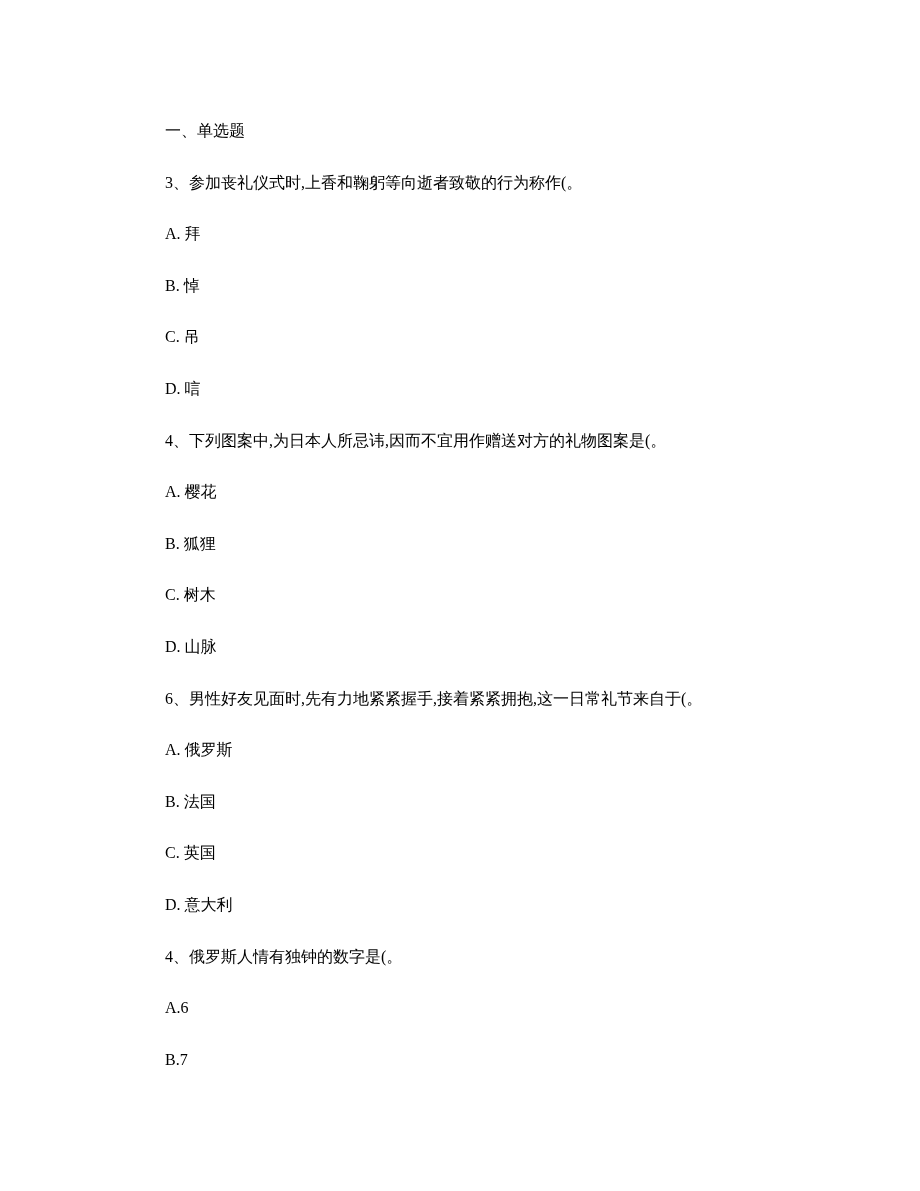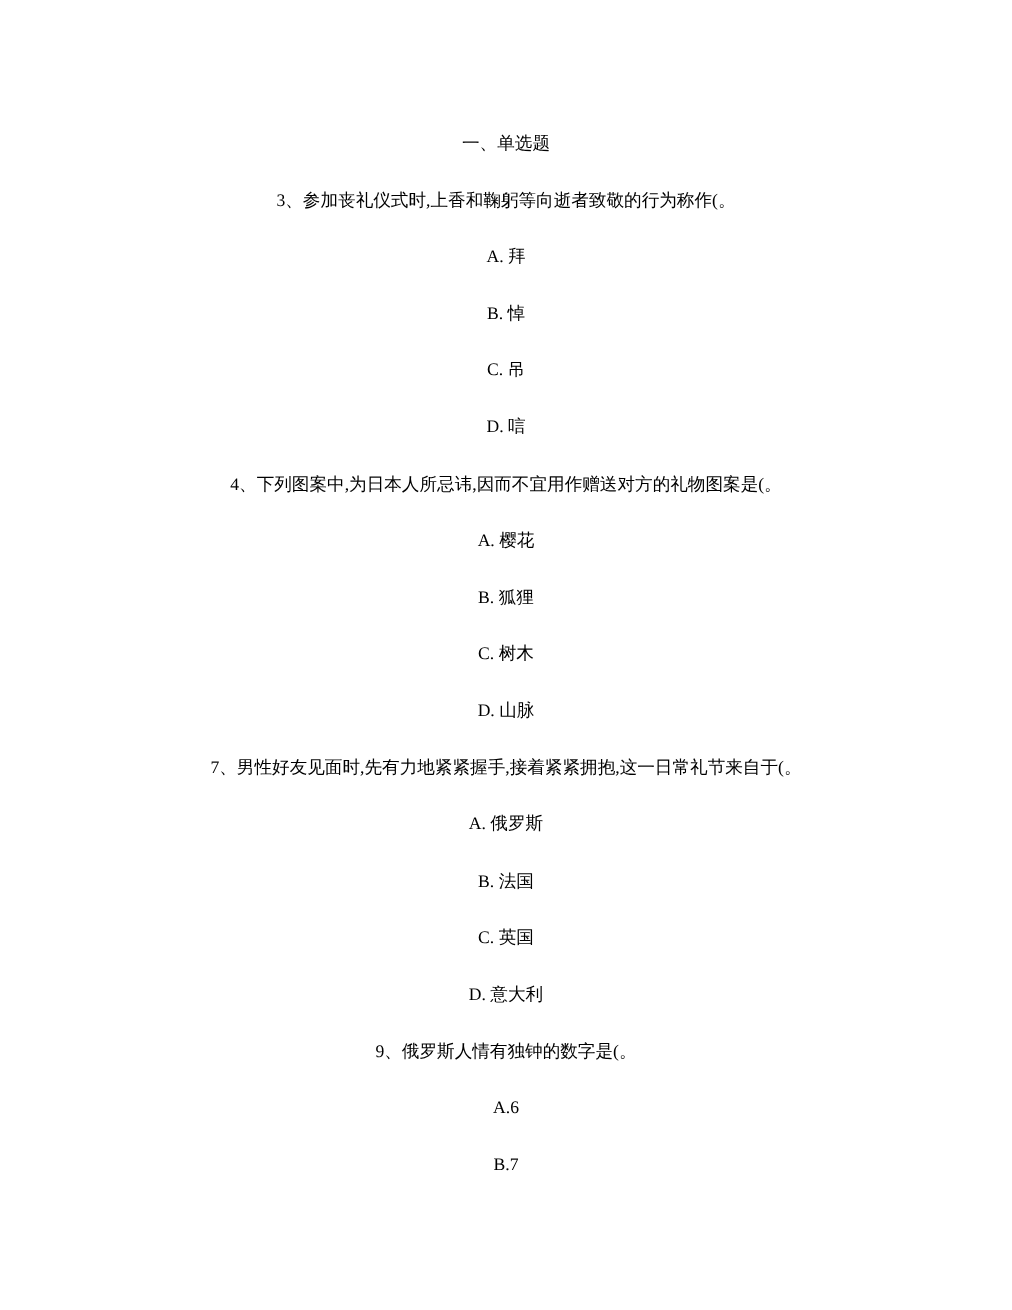--- a/index.html
+++ b/index.html
@@ -1,19 +1,18 @@
 <!DOCTYPE html>
 <html><head>
   <meta charset="utf-8">
   <style>
     * {
       margin: 0;
       padding: 0;
       box-sizing: border-box;
-      text-align: center;
     }
     body {
       background: #ffffff;
       width: 920px;
       height: 1191px;
       font-family: "SimSun", "宋体", serif;
       font-size: 16px;
       color: #000000;
       padding: 118px 165px 0 165px;
       line-height: 1.6;
@@ -32,21 +31,21 @@
 <div class="line">B. 悼</div>
 <div class="line">C. 吊</div>
 <div class="line">D. 唁</div>
 
 <div class="line">4、下列图案中,为日本人所忌讳,因而不宜用作赠送对方的礼物图案是(。</div>
 <div class="line">A. 樱花</div>
 <div class="line">B. 狐狸</div>
 <div class="line">C. 树木</div>
 <div class="line">D. 山脉</div>
 
-<div class="line">7、男性好友见面时,先有力地紧紧握手,接着紧紧拥抱,这一日常礼节来自于(。</div>
+<div class="line">6、男性好友见面时,先有力地紧紧握手,接着紧紧拥抱,这一日常礼节来自于(。</div>
 <div class="line">A. 俄罗斯</div>
 <div class="line">B. 法国</div>
 <div class="line">C. 英国</div>
 <div class="line">D. 意大利</div>
 
-<div class="line">9、俄罗斯人情有独钟的数字是(。</div>
+<div class="line">4、俄罗斯人情有独钟的数字是(。</div>
 <div class="line">A.6</div>
 <div class="line">B.7</div>
 
 </body></html>

